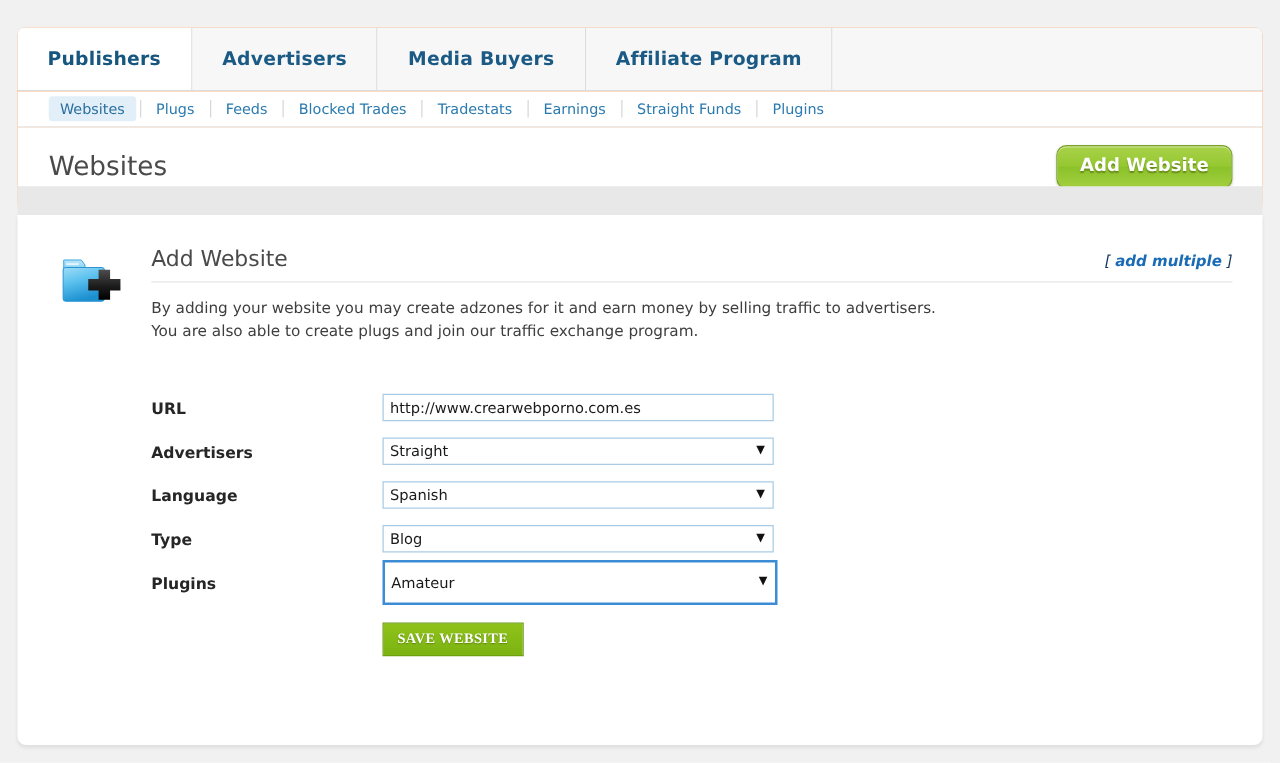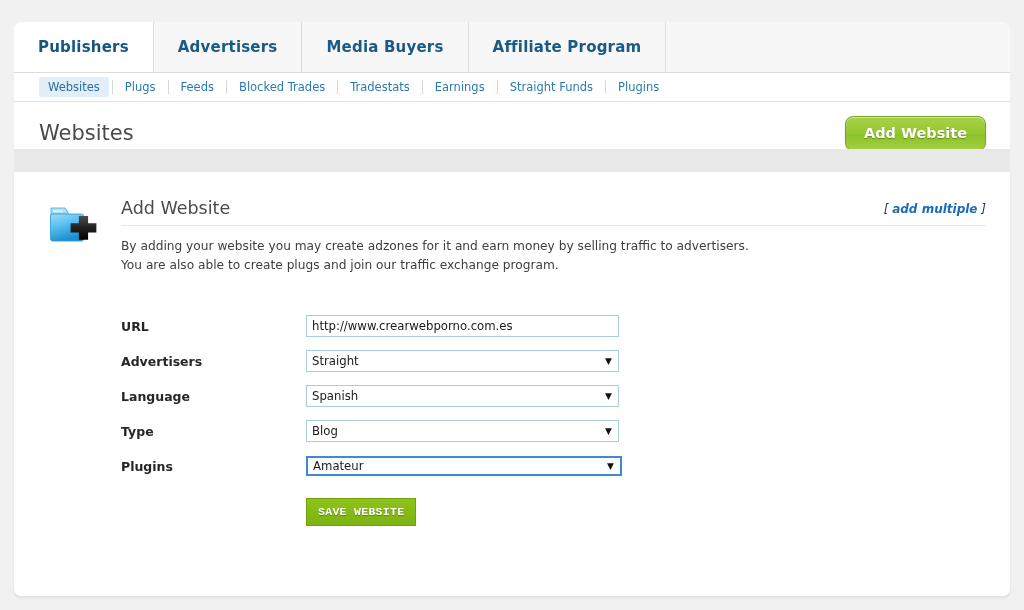--- a/index.html
+++ b/index.html
@@ -213,36 +213,36 @@
     position: absolute;
     right: 6px; top: 50%;
     transform: translateY(-50%);
     font-size: 9px;
     color: #111;
     line-height: 1;
   }
   .field-select.focused {
     border: 2px solid #3b8cd4;
     width: 316px;
-    height: 20px;
+    height: 36px;
   }
 
   .save-row { margin-top: 14px; display: flex; }
   .save-spacer { width: 185px; }
   .btn-save {
     background: linear-gradient(to bottom, #8fc31a 0%, #7cb312 100%);
     border: 1px solid #6ea10d;
     color: #ffffff;
     font-size: 11.5px;
     font-weight: bold;
     letter-spacing: .3px;
     padding: 6px 11px 7px;
     text-shadow: 0 1px 1px rgba(70,100,10,.65);
     cursor: pointer;
-    font-family: Liberation Mono, monospace;
+    font-family: Liberation Serif, serif;
   }
 </style>
 </head>
 <body>
 
 <div id="page">
 
   <div class="shell">
 
     <div class="tabstrip">

